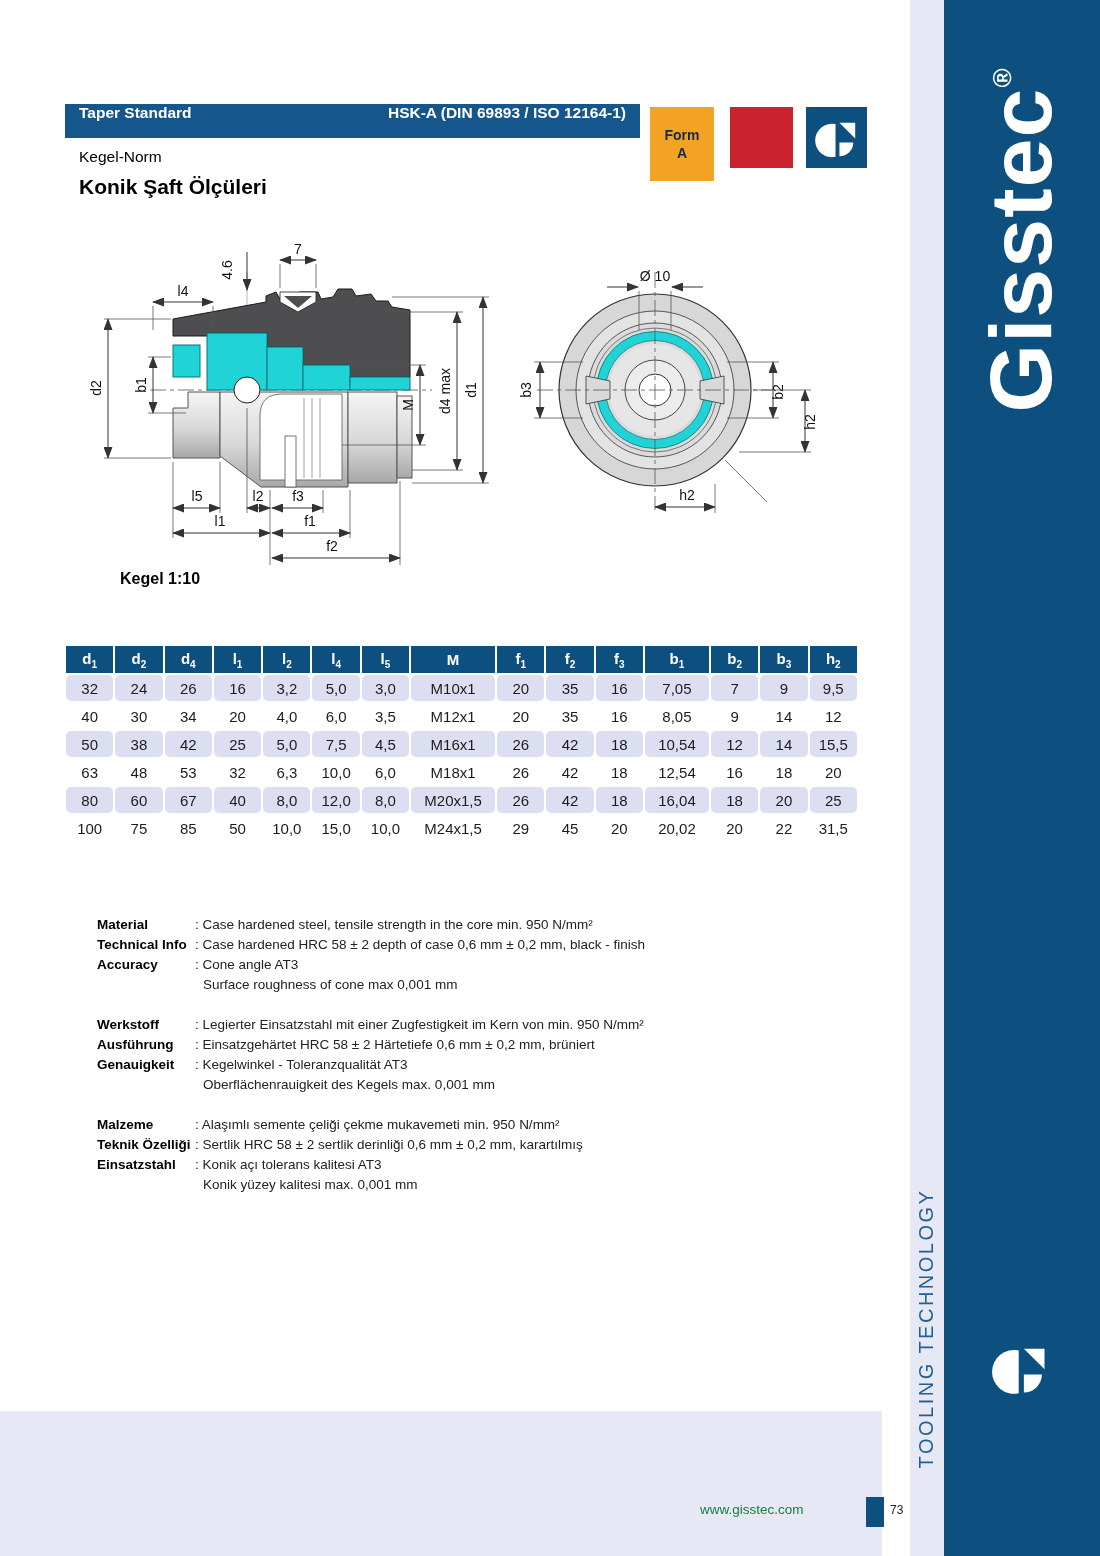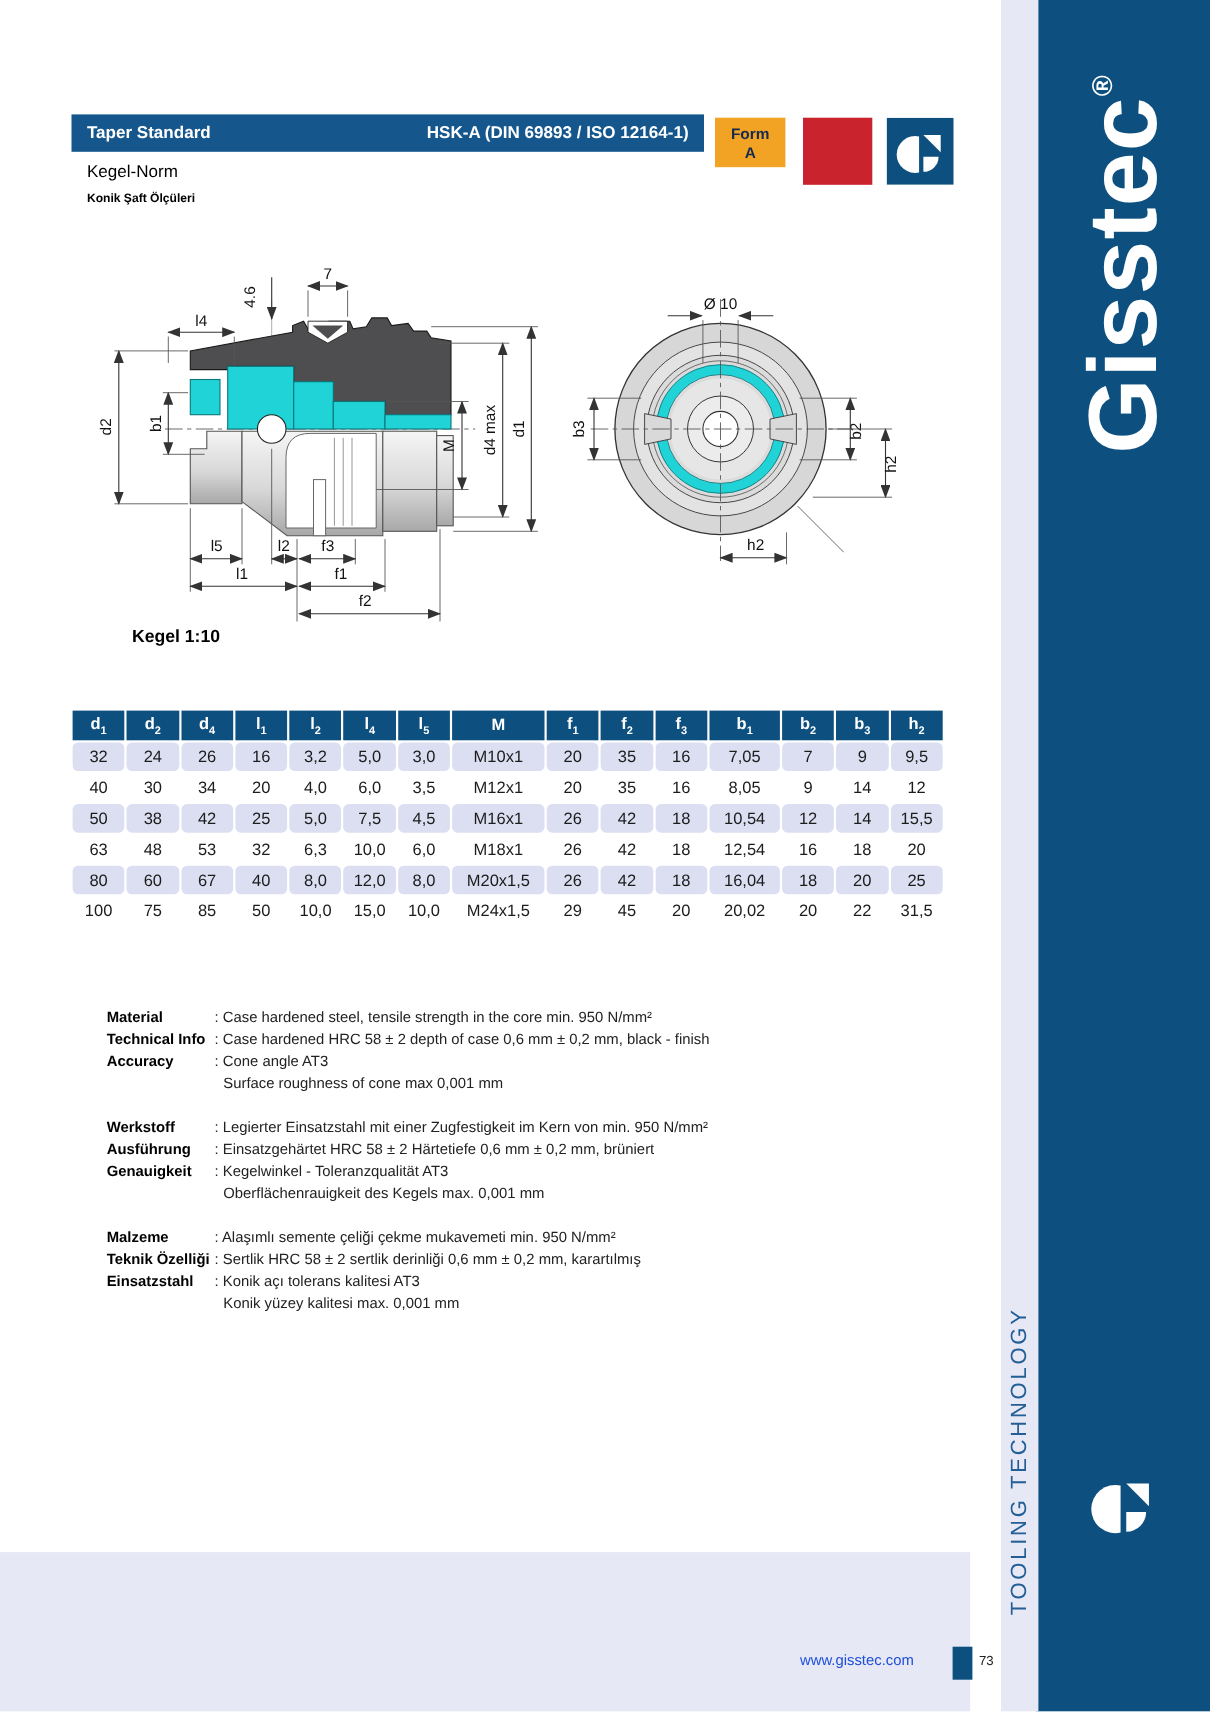--- a/index.html
+++ b/index.html
@@ -7,25 +7,25 @@
     --lavender:#e6e8f6; --row-shade:#dcdff2; --cyan:#1fd3d6;
   }
   html,body{margin:0;padding:0;background:#fff;}
   body{width:1100px;height:1556px;position:relative;font-family:"Liberation Sans",sans-serif;color:#111;}
   .abs{position:absolute;}
   #band-right{left:942px;top:0;width:158px;height:1556px;background:var(--brand-blue);}
   #strip{left:910px;top:0;width:34px;height:1556px;background:var(--lavender);}
   #footer-band{left:0;top:1411px;width:882px;height:145px;background:var(--lavender);}
 
   #header-bar{left:65px;top:104px;width:575px;height:34px;background:var(--bar-blue);color:#fff;
-    display:flex;justify-content:space-between;align-items:center;padding:0 14px;box-sizing:border-box;
+    display:flex;justify-content:space-between;padding:0 14px;box-sizing:border-box;
     font-weight:bold;font-size:15.5px;}
   #subtitle-de{left:79px;top:148px;font-weight:normal;font-size:15.5px;color:#000;}
-  #subtitle-tr{left:79px;top:175px;font-weight:bold;font-size:11px;color:#000;}
-  #box-form{left:650px;top:107px;width:64px;height:45px;background:var(--orange);color:#14294f;
+  #subtitle-tr{left:79px;top:175px;font-weight:bold;font-size:21px;color:#000;}
+  #box-form{left:650px;top:107px;width:64px;height:74px;background:var(--orange);color:#14294f;
     display:flex;flex-direction:column;justify-content:center;align-items:center;font-weight:bold;font-size:14px;line-height:18px;}
   #box-red{left:730px;top:107px;width:63px;height:61px;background:var(--red);}
   #box-logo{left:806px;top:107px;width:61px;height:61px;}
 
   #drawing{left:80px;top:240px;}
   .dt{font-size:14px;fill:#111;}
   .cap{font-size:16px;font-weight:bold;fill:#000;}
   .dim{stroke:#333;stroke-width:1;fill:none;}
   .ext{stroke:#555;stroke-width:0.8;}
   .cl{stroke:#555;stroke-width:0.8;stroke-dasharray:16 4 4 4;}
@@ -39,21 +39,21 @@
   #spec-table th:nth-child(12){width:64px;}
   #spec-table td{text-align:center;font-size:15px;height:26px;padding:0;color:#1c1c1c;}
   #spec-table tr.shaded td{background:var(--row-shade);border-radius:5px;}
 
   .spec-block{position:absolute;width:720px;}
   .spec-row{display:flex;line-height:20px;font-size:13.5px;padding-left:32px;}
   .spec-label{width:98px;font-weight:bold;flex:0 0 98px;color:#000;}
   .spec-text{white-space:pre;color:#222;}
   .spec-text.cont{padding-left:8px;}
 
-  #footer-url{left:700px;top:1502px;width:158px;text-align:center;font-size:13.5px;color:#1d4ed8;cursor:pointer;}
+  #footer-url{left:700px;top:1502px;width:158px;text-align:left;font-size:13.5px;color:#15803d;cursor:pointer;}
   #footer-marker{left:866px;top:1497px;width:18px;height:30px;background:var(--brand-blue);}
   #footer-page{left:890px;top:1503px;font-size:12px;color:#222;}
 
   .vwrap{display:flex;align-items:center;justify-content:center;overflow:visible;}
   #brand-vert{left:942px;top:50px;width:158px;height:380px;}
   #brand-vert span.t{transform:rotate(-90deg);white-space:nowrap;font-weight:bold;font-size:88px;color:#fff;letter-spacing:1px;}
   #brand-vert sup{font-size:26px;vertical-align:40px;}
   #tooling-vert{left:910px;top:1178px;width:34px;height:300px;}
   #tooling-vert span.t{transform:rotate(-90deg);white-space:nowrap;font-size:20px;letter-spacing:2.5px;color:#235e95;}
   #g-logo-big{left:980px;top:1328px;}

